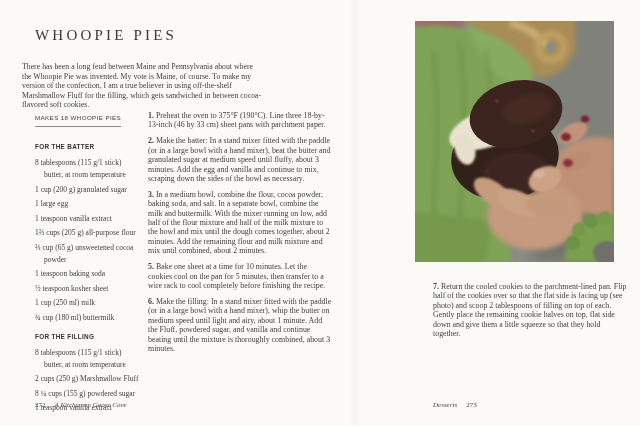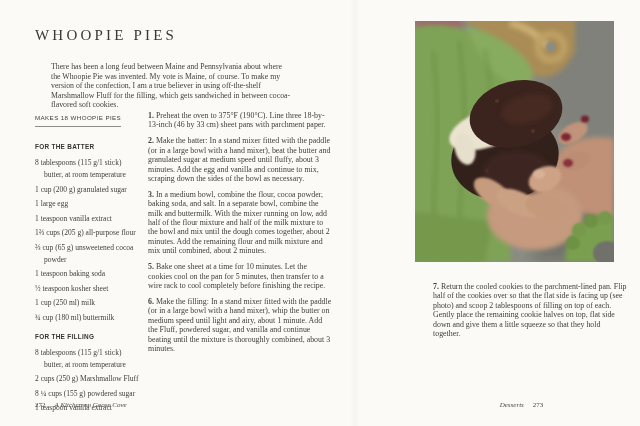--- a/index.html
+++ b/index.html
@@ -13,21 +13,21 @@
   .spread { position:relative; width:640px; height:426px;padding-left:20px; }
   .spine {
     position:absolute; left:350px; top:0; width:10px; height:426px;
     background:linear-gradient(90deg, rgba(0,0,0,0), rgba(0,0,0,0.025), rgba(0,0,0,0));
   }
   .title {
     position:absolute; left:35px; top:27px;
     font-size:15px; letter-spacing:3.2px; font-weight:400; color:#3a3937;
   }
   .intro {
-    position:absolute; left:51px; top:62px; width:240px;
+    position:absolute; left:22px; top:62px; width:240px;
     font-size:7.8px; line-height:9.6px;
   }
   .sidebar { position:absolute; left:35px; top:112px; width:104px; font-size:7.5px; line-height:12px; }
   .yield {
     font-family:"Liberation Sans", sans-serif; font-size:6.2px; letter-spacing:0.4px;
     color:#3e3d3a; display:inline-block; border-bottom:1px solid #8d8c88;
     padding-bottom:2px; margin-bottom:7px;
   }
   .sec-label {
     font-family:"Liberation Sans", sans-serif; font-weight:700; font-size:6.4px;
@@ -39,21 +39,21 @@
   .steps-right { left:433px; top:282px; width:196px; }
   .step { margin:0 0 6.5px 0; }
   .step-num { font-weight:700; margin-right:2px; }
   .photo {
     position:absolute; left:415px; top:21px; width:199px; height:241px;
     overflow:hidden; background:#8b8c84;
   }
   .photo svg { display:block; width:100%; height:100%; }
   .footer { position:absolute; top:401px; font-size:7px; color:#4a4845; }
   .footer-left  { left:35px; }
-  .footer-right { left:433px; width:177px; text-align:center; }
+  .footer-right { left:433px; width:177px; text-align:left; }
   .it { font-style:italic; }
   .gap-l { margin-left:9px; }
 </style>
 </head>
 <body>
 
 <div class="spread">
   <div class="spine"></div>
 
   <div>

